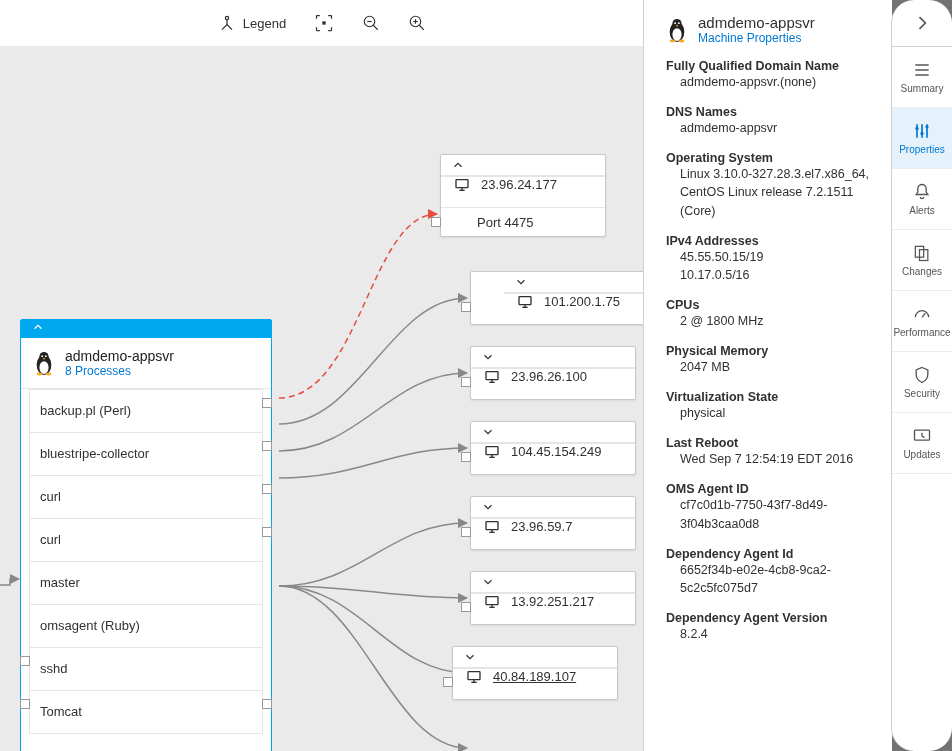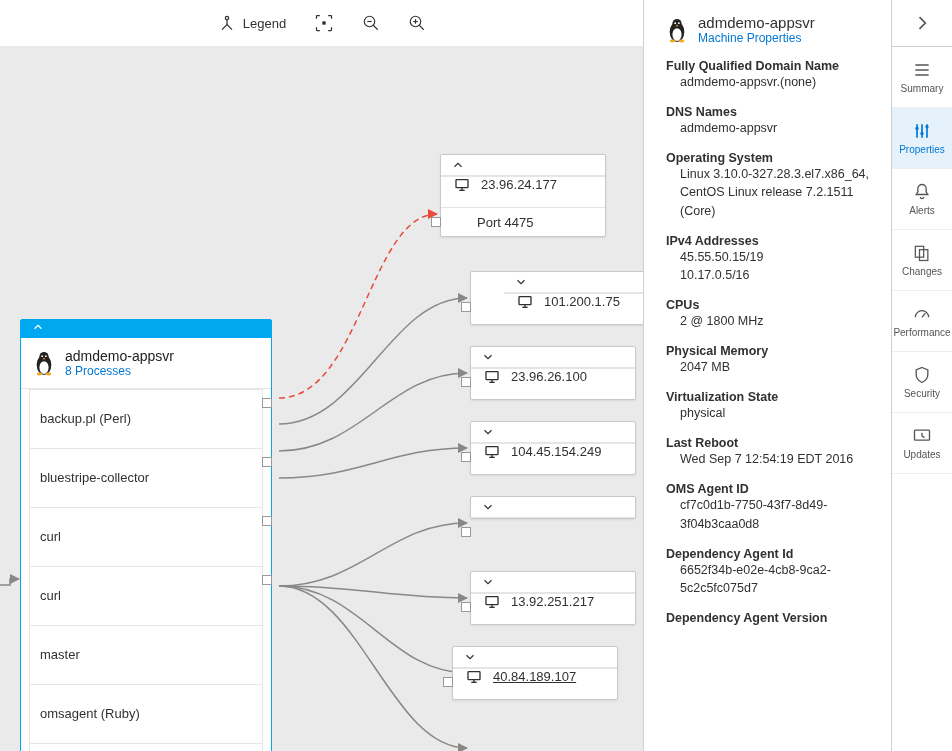--- a/index.html
+++ b/index.html
@@ -24,41 +24,41 @@
   .target { width:164px; }
 
   
   .machine { position:absolute; width:250px; border:1px solid #00a8f0; background:#fff; border-radius:2px; }
   .machine .titlebar { height:18px; background:#00a8f0; }
   .machine .titlebar svg { margin-left:10px; display:block; color:#fff; }
   .machine .header { display:flex; gap:10px; align-items:center; padding:10px 12px; }
   .machine .header .title { font-size:14px; color:#222; }
   .machine .header .subtitle { font-size:12px; color:#0078d4; }
   .machine .proc-list { border-top:1px solid #e5e5e5; padding:0 8px 10px 8px; }
-  .machine .proc { height:26px; line-height:26px; border:1px solid #e5e5e5; border-top:none; padding:16px 10px; font-size:13px; background:#fff; }
+  .machine .proc { height:26px; line-height:26px; border:1px solid #e5e5e5; border-top:none; padding:8px 10px; font-size:13px; background:#fff; }
   .machine .proc:first-child { border-top:1px solid #e5e5e5; }
   .machine .alert { padding:6px 10px 0 10px; }
 
   .port-indicator { position:absolute; width:8px; height:8px; border:1px solid #999; background:#fff; }
   .port-indicator.in { left:-10px; }
   .port-indicator.out { right:-10px; }
 
   .monitor-ic { width:18px; height:16px; flex:0 0 auto; }
 
   
   .panel { position:absolute; top:0; right:60px; width:249px; height:100%; background:#fff; border-left:1px solid #d0d0d0; overflow-y:auto; padding:14px 18px 18px 22px; box-sizing:border-box; }
   .panel-head { display:flex; gap:10px; align-items:center; margin-bottom:14px; }
   .panel-head .name { font-size:15px; color:#323130; }
   .panel-head .sub  { font-size:12px; color:#0078d4; }
   .prop-group { margin:10px 0 14px 0; }
   .prop-label { color:#323130; font-weight:600; font-size:12.5px; }
   .prop-value { color:#323130; font-size:12.5px; margin-left:14px; line-height:1.45; }
 
   
-  .sidebar { position:absolute; top:0; right:0; width:60px; height:100%; background:#fff; border-left:1px solid #d0d0d0; display:flex; flex-direction:column; }
+  .sidebar { position:absolute; top:0; right:0; width:60px; height:100%; background:#fff; border-left:1px solid #d0d0d0; display:flex; flex-direction:column;border-radius:23px; }
   .side-item { height:60px; display:flex; flex-direction:column; align-items:center; justify-content:center; gap:3px; font-size:10px; color:#555; border-bottom:1px solid #eee; }
   .side-item.active { background:#e5f1fb; color:#0078d4; }
   .side-item.top-arrow { height:46px; border-bottom:1px solid #d0d0d0; }
   .side-item svg { width:20px; height:20px; }
 
   .penguin { width:22px; height:26px; }
 </style>
 </head>
 <body>
 
@@ -237,20 +237,26 @@
             <span>104.45.154.249</span>
           </div>
           <div class="port-indicator in" style="top:30px;"></div>
         </div>
         <div class="node target" style="top: 450px; left: 470px;">
           <div class="chevron-row">
             <svg width="14" height="14">
               <use href="#chev-down"></use>
             </svg>
           </div>
+          <div class="ip-row">
+            <svg class="monitor-ic">
+              <use href="#monitor"></use>
+            </svg>
+            <span>23.96.59.7</span>
+          </div>
           <div class="port-indicator in" style="top:30px;"></div>
         </div>
         <div class="node target" style="top: 525px; left: 470px;">
           <div class="chevron-row">
             <svg width="14" height="14">
               <use href="#chev-down"></use>
             </svg>
           </div>
           <div class="ip-row">
             <svg class="monitor-ic">
@@ -324,20 +330,21 @@
         <div class="prop-group">
           <div class="prop-label">OMS Agent ID</div>
           <div class="prop-value">cf7c0d1b-7750-43f7-8d49-3f04b3caa0d8</div>
         </div>
         <div class="prop-group">
           <div class="prop-label">Dependency Agent Id</div>
           <div class="prop-value">6652f34b-e02e-4cb8-9ca2-5c2c5fc075d7</div>
         </div>
         <div class="prop-group">
           <div class="prop-label">Dependency Agent Version</div>
+          <div class="prop-value">8.2.4</div>
         </div>
       </div>
   </div>
 
   <div class="sidebar">
     <div class="side-item top-arrow">
       <svg viewBox="0 0 24 24">
           <polyline points="9 5 16 12 9 19" fill="none" stroke="currentColor" stroke-width="2"></polyline>
         </svg>
     </div>

